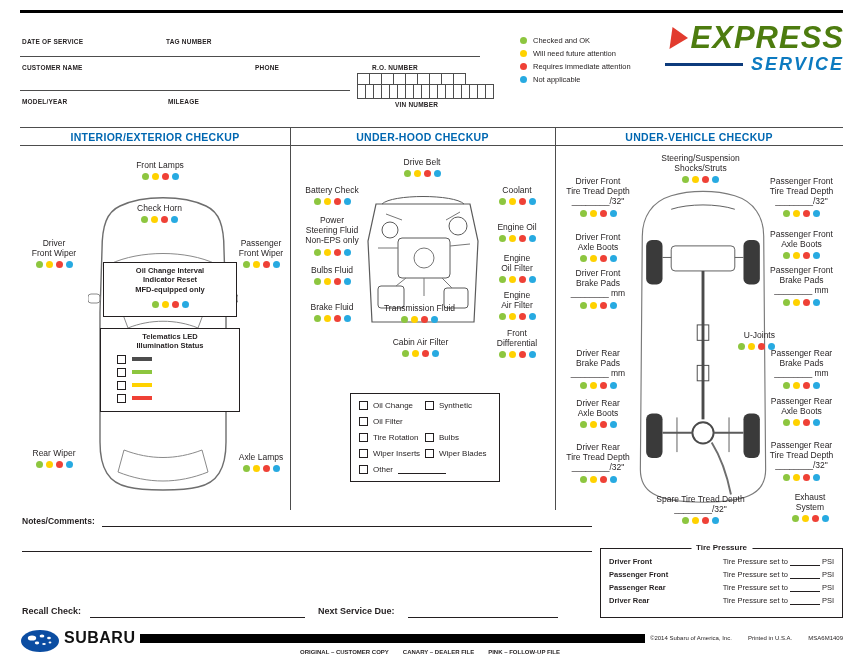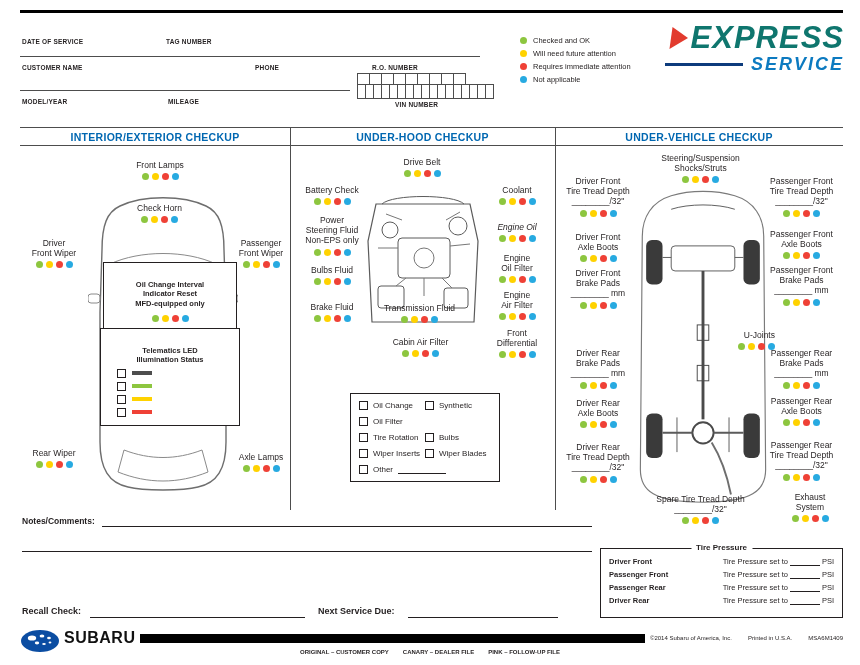--- a/index.html
+++ b/index.html
@@ -11,29 +11,29 @@
   .comb i{display:inline-block;border:1px solid #4d4d4d;margin-left:-1px;background:#fff;}
   .legend{position:absolute;left:520px;top:36px;text-align:center;}
   .legend-row{display:flex;align-items:center;margin-bottom:4px;}
   .legend-label{font-size:7.5px;margin-left:6px;}
   .dot{width:7px;height:7px;border-radius:50%;display:inline-block;}
   .dots{display:inline-flex;gap:3px;margin-top:3px;}
   .logo{position:absolute;right:16px;top:22px;width:200px;text-align:right;}
   .logo-top{display:flex;align-items:center;justify-content:flex-end;}
   .logo-arrow{width:0;height:0;border-top:11px solid transparent;border-bottom:11px solid transparent;
               border-left:17px solid #e23b2e;margin-right:3px;transform:skewX(-8deg);}
-  .logo-express{font-size:31px;font-weight:800;font-style:italic;color:#0f766e;letter-spacing:1px;line-height:1;}
+  .logo-express{font-size:31px;font-weight:800;font-style:italic;color:#4d7c0f;letter-spacing:1px;line-height:1;}
   .logo-bottom{display:flex;align-items:center;justify-content:flex-end;margin-top:2px;}
   .logo-line{display:inline-block;width:78px;height:3px;background:#0d3b7c;margin-right:8px;}
   .logo-service{font-size:18px;font-weight:800;font-style:italic;color:#0c7ac0;letter-spacing:2px;line-height:1;}
   .col-header{position:absolute;top:131px;font-size:10.5px;font-weight:bold;color:#0067b1;text-align:center;letter-spacing:.3px;}
   .item{position:absolute;display:flex;flex-direction:column;align-items:center;text-align:center;
         font-size:8.5px;line-height:1.2;}
   .item-label{white-space:pre-line;}
-  .inner-box{position:absolute;border:1px solid #231f20;background:#fff;text-align:center;padding:17px 2px 4px;}
+  .inner-box{position:absolute;border:1px solid #231f20;background:#fff;text-align:center;padding:3px 2px 4px;}
   .inner-box-title{font-size:7.5px;font-weight:bold;white-space:pre-line;line-height:1.25;}
   .tel-rows{margin-top:4px;padding-left:14px;}
   .tel-row{display:flex;align-items:center;gap:6px;margin-bottom:4px;}
   .cb{width:7px;height:7px;border:1px solid #231f20;display:inline-block;background:#fff;flex:none;}
   .tel-bar{display:inline-block;width:20px;height:4px;}
   .svc-box{position:absolute;left:350px;top:393px;width:150px;border:1px solid #231f20;background:#fff;padding:7px 8px 5px;box-sizing:border-box;}
   .svc-row{display:flex;margin-bottom:7px;}
   .svc-item{display:flex;align-items:center;gap:5px;font-size:8px;width:72px;}
   .svc-line{display:inline-block;width:48px;border-bottom:1px solid #231f20;height:8px;}
   .tp-box{position:absolute;left:600px;top:548px;width:243px;height:70px;border:1px solid #231f20;background:#fff;box-sizing:border-box;padding:8px 8px 4px;}
@@ -295,21 +295,21 @@
 Steering Fluid
 Non-EPS only</span>
     <span class="dots">
         <span class="dot" style="background: rgb(141, 198, 63);"></span>
         <span class="dot" style="background: rgb(255, 210, 0);"></span>
         <span class="dot" style="background: rgb(239, 65, 54);"></span>
         <span class="dot" style="background: rgb(39, 170, 225);"></span>
       </span>
   </div>
 
-  <div class="item" style="left:482px;top:222px;width:70px;font-style:italic;">
+  <div class="item" style="left:482px;top:222px;width:70px;">
     <span class="item-label">Engine Oil</span>
     <span class="dots">
         <span class="dot" style="background: rgb(141, 198, 63);"></span>
         <span class="dot" style="background: rgb(255, 210, 0);"></span>
         <span class="dot" style="background: rgb(239, 65, 54);"></span>
         <span class="dot" style="background: rgb(39, 170, 225);"></span>
       </span>
   </div>
 
   <div class="item" style="left:294px;top:265px;width:76px;">

